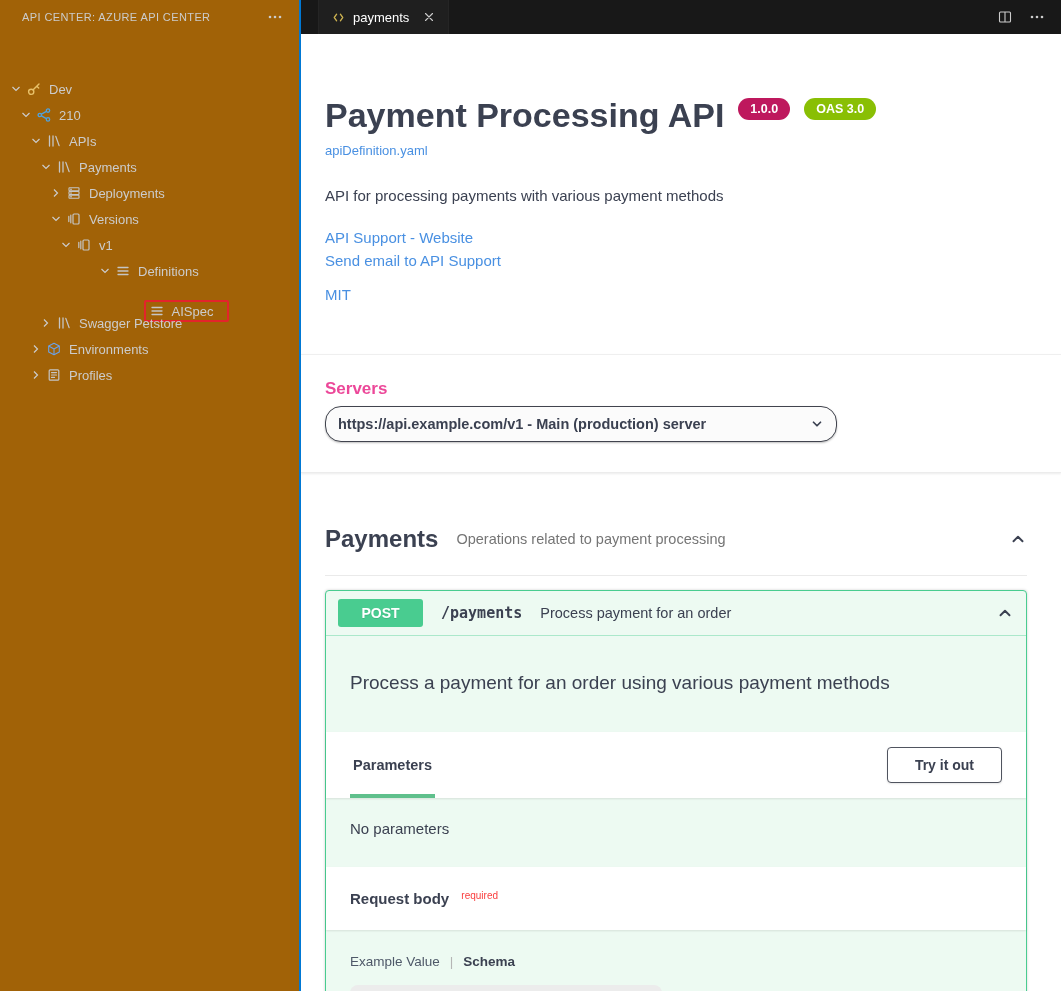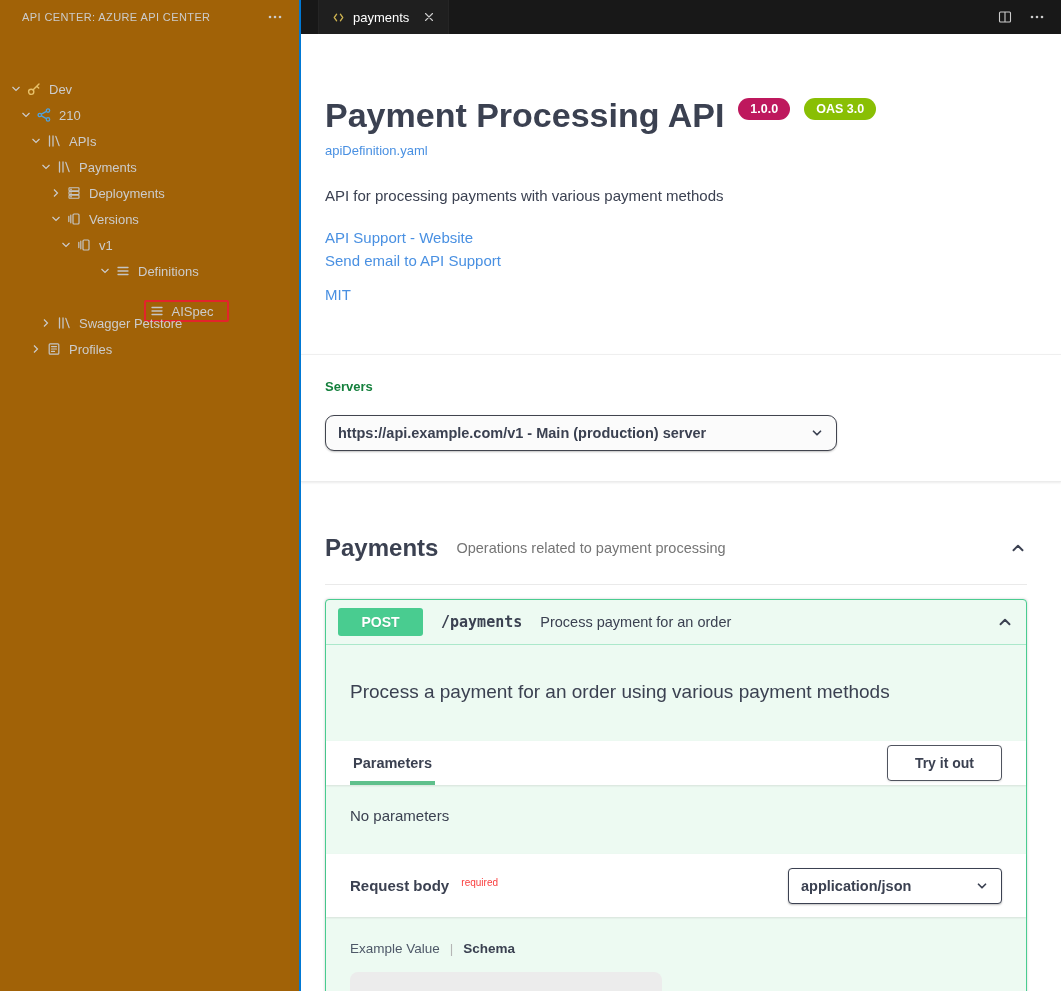--- a/index.html
+++ b/index.html
@@ -53,24 +53,24 @@
   .api-description { margin-top: 28px; font-size: 15px; color: #3b4151; }
   .info-links { margin-top: 22px; display: flex; flex-direction: column; font-size: 15px; line-height: 23px; }
   .info-links a { color: #4990e2; text-decoration: none; cursor: pointer; }
   .license-link { margin-top: 11px; }
 
   .scheme-container {
     padding: 24px 24px 30px;
     border-top: 1px solid #efefef; border-bottom: 1px solid #ececec;
     box-shadow: 0 1px 2px 0 rgba(0,0,0,0.08);
   }
-  .servers-label { font-size: 13px; font-weight: 700; color: #15803d; margin-bottom: 21px; }
+  .servers-label { font-size: 17px; font-weight: 700; color: #ec4899; margin-bottom: 7px; }
   .server-select {
     width: 512px; height: 36px; background: #fbfbfb;
-    border: 1px solid #41444e; border-radius: 9px;
+    border: 1px solid #41444e; border-radius: 16px;
     display: flex; align-items: center; justify-content: space-between;
     padding: 0 12px; font-size: 14.5px; font-weight: 700; color: #3b4151;
     box-shadow: 0 1px 2px rgba(0,0,0,0.25); cursor: pointer;
   }
 
   .opblock-tag {
     margin: 52px 34px 0 24px; padding-bottom: 22px;
     display: flex; align-items: center; border-bottom: 1px solid #eaeaea;
   }
   .tag-title { font-size: 24px; font-weight: 700; color: #3b4151; }
@@ -91,21 +91,21 @@
     background: #49cc90; color: #fff; font-weight: 700; font-size: 14px;
     border-radius: 3px; text-shadow: 0 1px 0 rgba(0,0,0,0.1);
   }
   .opblock-path { font-family: "DejaVu Sans Mono", monospace; font-weight: 700; font-size: 15px; color: #3b4151; }
   .opblock-summary-desc { font-size: 14.5px; color: #3b4151; flex: 1; }
 
   .opblock-description { padding: 36px 24px 38px; font-size: 19px; color: #3b4151; }
 
   .opblock-section-header {
     background: #ffffff; display: flex; align-items: center; justify-content: space-between;
-    padding: 0 24px; height: 44px; box-shadow: 0 1px 2px rgba(0,0,0,0.10);
+    padding: 0 24px; height: 66px; box-shadow: 0 1px 2px rgba(0,0,0,0.10);
   }
   .params-tab {
     height: 100%; display: inline-flex; align-items: center;
     font-size: 14.5px; font-weight: 700; color: #3b4151;
     border-bottom: 4px solid #5fc08c; padding: 4px 3px 0; cursor: pointer;
   }
   .try-btn {
     background: #fff; border: 1px solid #50545f; border-radius: 4px;
     padding: 9px 27px; font-size: 14px; font-weight: 600; color: #3b4151;
     font-family: "Liberation Sans", sans-serif; cursor: pointer;
@@ -304,20 +304,36 @@
           </span>
         </div>
         <div class="tree-row" style="padding-left: 26px;">
           <span class="twisty">
             <svg width="16" height="16" viewBox="0 0 16 16" fill="none" stroke="#cccccc" stroke-width="1.2">
               <path d="M6 4.5 L9.5 8 L6 11.5"></path>
             </svg>
           </span>
           <span class="row-inner">
             <span class="tree-icon">
+              <svg width="16" height="16" viewBox="0 0 16 16" fill="none" stroke="#6ca2e6" stroke-width="1.1" stroke-linejoin="round">
+                <path d="M8 2.3 L13.3 5.1 v5.8 L8 13.7 L2.7 10.9 V5.1 Z"></path>
+                <path d="M2.7 5.1 L8 7.9 L13.3 5.1 M8 7.9 V13.7"></path>
+              </svg>
+            </span>
+            <span class="tree-label">Environments</span>
+          </span>
+        </div>
+        <div class="tree-row" style="padding-left: 26px;">
+          <span class="twisty">
+            <svg width="16" height="16" viewBox="0 0 16 16" fill="none" stroke="#cccccc" stroke-width="1.2">
+              <path d="M6 4.5 L9.5 8 L6 11.5"></path>
+            </svg>
+          </span>
+          <span class="row-inner">
+            <span class="tree-icon">
               <svg width="16" height="16" viewBox="0 0 16 16" fill="none" stroke="#c5c5c5" stroke-width="1.2" stroke-linecap="round">
                 <rect x="3.2" y="2.8" width="9.6" height="10.4" rx="1"></rect>
                 <path d="M5.5 5.6 h5 M5.5 8 h5 M5.5 10.4 h3"></path>
               </svg>
             </span>
             <span class="tree-label">Profiles</span>
           </span>
         </div>
       </div>
   </aside>
@@ -414,28 +430,20 @@
           <button class="try-btn">Try it out</button>
         </div>
 
         <div class="no-params">No parameters</div>
 
         <div class="opblock-section-header request-body-header">
           <span class="request-body-title">
             <span>Request body</span>
             <span class="required-label">required</span>
           </span>
-          <div class="content-type-select">
-            <span>application/json</span>
-            <span class="icon-btn">
-                <svg width="14" height="14" viewBox="0 0 16 16" fill="none" stroke="#3b4151" stroke-width="2" stroke-linecap="round" stroke-linejoin="round">
-                  <path d="M4 6 L8 10 L12 6"></path>
-                </svg>
-              </span>
-          </div>
         </div>
 
         <div class="model-example">
           <div class="example-tabs">
             <span class="tab-example">Example Value</span>
             <span class="tab-divider">|</span>
             <span class="tab-schema">Schema</span>
           </div>
           <div class="example-code"></div>
         </div>

